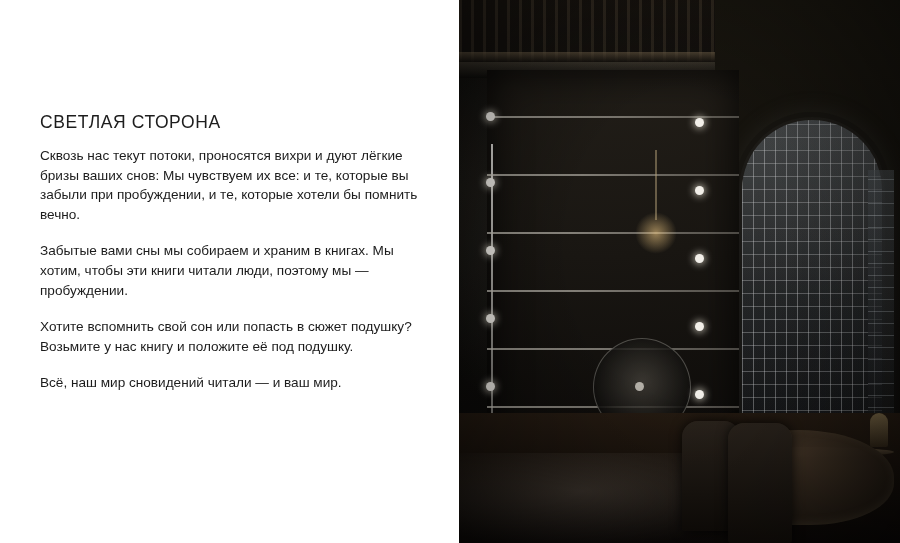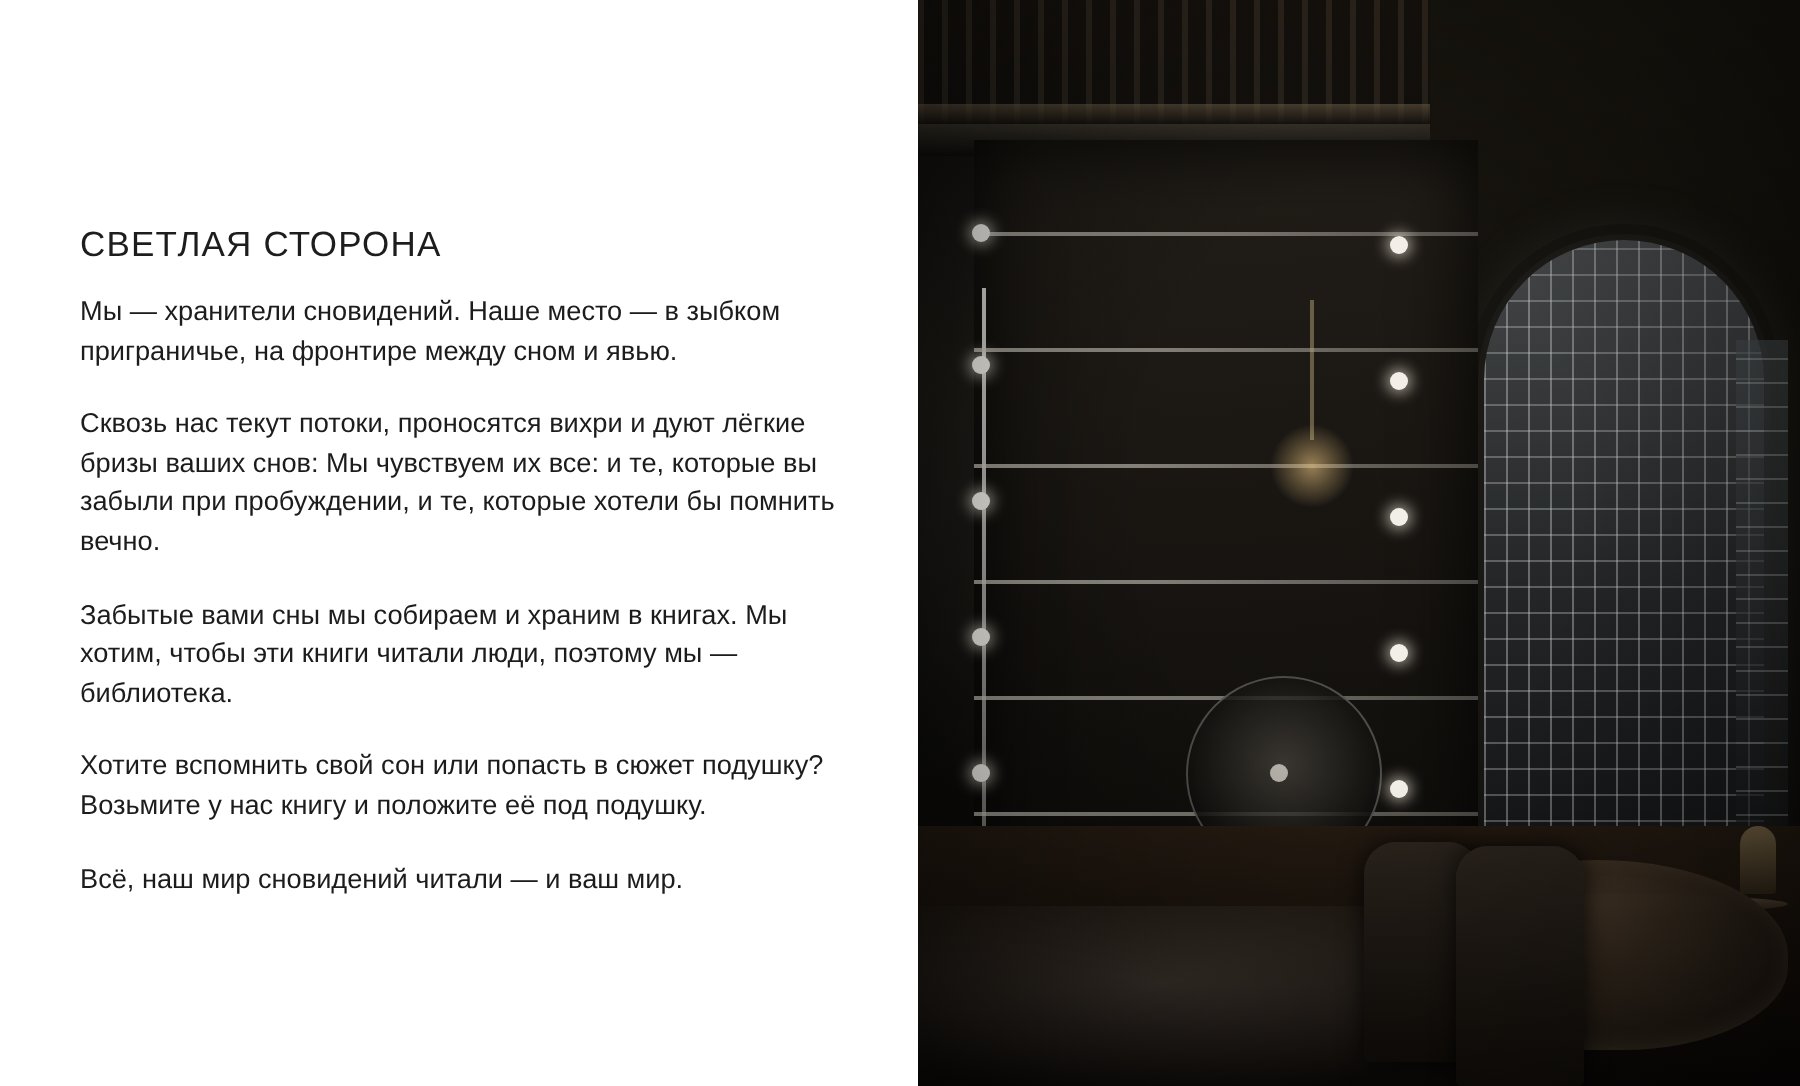--- a/index.html
+++ b/index.html
@@ -232,23 +232,22 @@
   }
 </style>
 </head>
 <body>
 
 <div class="slide">
 
   <div class="text-pane">
     <div class="title">СВЕТЛАЯ СТОРОНА</div>
     <div class="body-block">
-      <p class="para">Мы — хранители сновидений. Наше место — в зыбком приграничье, на фронтире между сном и явью.</p>
       <p class="para">Сквозь нас текут потоки, проносятся вихри и дуют лёгкие бризы ваших снов: Мы чувствуем их все: и те, которые вы забыли при пробуждении, и те, которые хотели бы помнить вечно.</p>
-      <p class="para">Забытые вами сны мы собираем и храним в книгах. Мы хотим, чтобы эти книги читали люди, поэтому мы — библиотека.</p>
+      <p class="para">Забытые вами сны мы собираем и храним в книгах. Мы хотим, чтобы эти книги читали люди, поэтому мы — пробуждении.</p>
       <p class="para">Хотите вспомнить свой сон или попасть в сюжет подушку? Возьмите у нас книгу и положите её под подушку.</p>
       <p class="para">Всё, наш мир сновидений читали — и ваш мир.</p>
     </div>
   </div>
 
   <div class="image-pane">
     <div class="photo"></div>
     <div class="ceiling"></div>
     <div class="ceiling-beam"></div>
     <div class="cornice"></div>

